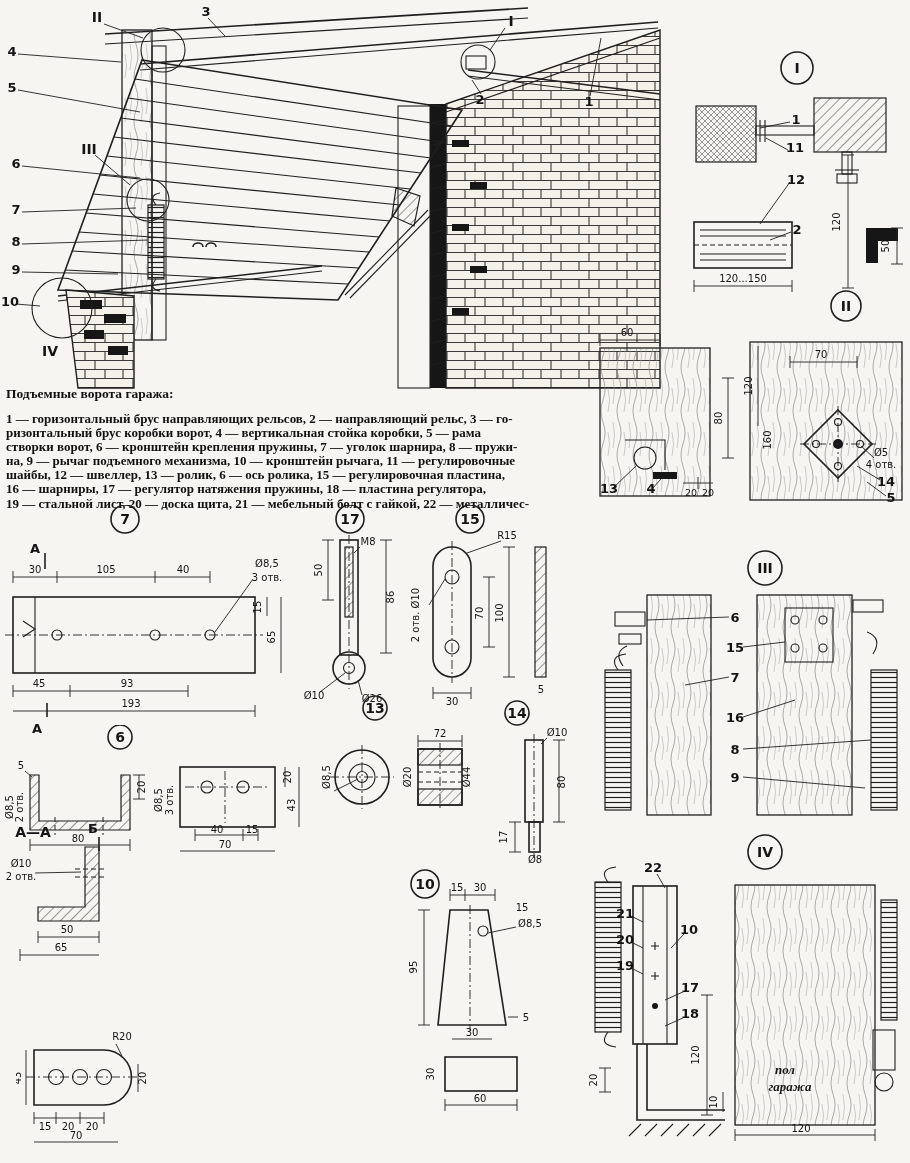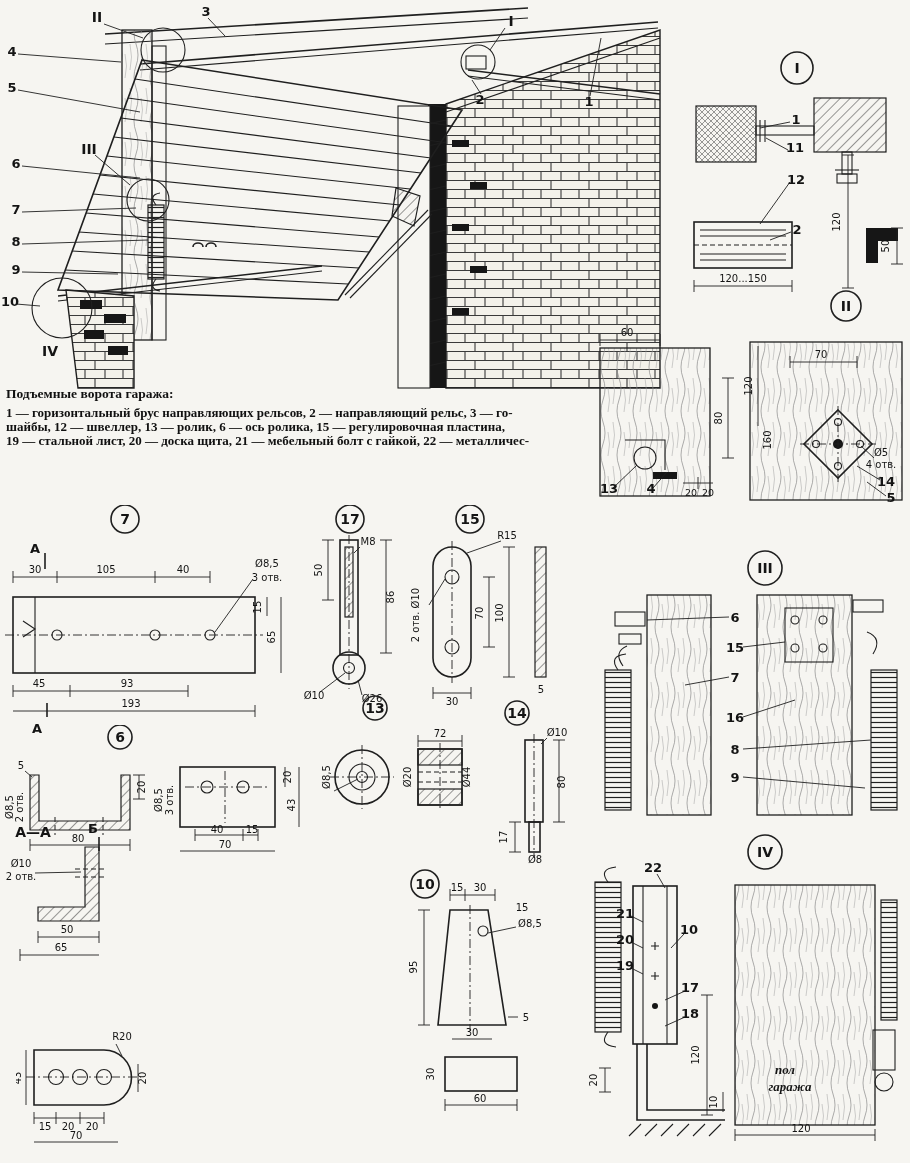--- a/index.html
+++ b/index.html
@@ -20,21 +20,21 @@
   .coil{fill:url(#coil);stroke:#1f1f1f;stroke-width:1.2}
   .brickf{fill:url(#brick);stroke:#1f1f1f;stroke-width:1.4}
   text{fill:#141414;font-family:"DejaVu Sans",sans-serif}
   text.d{font-size:10px;text-anchor:middle}
   text.s{font-size:9.5px;text-anchor:middle}
   text.c{font-size:13px;font-weight:bold;text-anchor:middle}
   text.b{font-size:14px;font-weight:bold;text-anchor:middle}
   text.fl{font-family:"Liberation Serif",serif;font-style:italic;font-weight:bold;font-size:13px;text-anchor:middle}
   .caption{position:absolute;left:6px;top:386px;width:596px;color:#111;
            font-family:"Liberation Serif",serif;font-weight:bold}
-  .caption .ttl{font-size:13.5px;margin-bottom:4px}
+  .caption .ttl{font-size:13.5px;margin-bottom:10px}
   .caption .ln{font-size:13px;line-height:14.1px;white-space:nowrap}
 </style>
 </head>
 <body>
 
 <svg width="0" height="0" style="position:absolute">
   <defs>
     <pattern id="ht" width="7" height="7" patternUnits="userSpaceOnUse" patternTransform="rotate(45)">
       <line x1="0" y1="0" x2="0" y2="7" stroke="#333" stroke-width="1"></line>
     </pattern>
@@ -266,21 +266,25 @@
   <text class="d" x="286" y="166">Ø5</text>
   <text class="d" x="286" y="178">4 отв.</text>
   <text class="c" x="291" y="196">14</text>
   <text class="c" x="296" y="212">5</text>
 </svg>
 </div>
 
 <div class="caption">
   <div class="ttl">Подъемные ворота гаража:</div>
   <div class="ln">1 — горизонтальный брус направляющих рельсов, 2 — направляющий рельс, 3 — го-</div>
+  <div class="ln">ризонтальный брус коробки ворот, 4 — вертикальная стойка коробки, 5 — рама</div>
+  <div class="ln">створки ворот, 6 — кронштейн крепления пружины, 7 — уголок шарнира, 8 — пружи-</div>
+  <div class="ln">на, 9 — рычаг подъемного механизма, 10 — кронштейн рычага, 11 — регулировочные</div>
   <div class="ln">шайбы, 12 — швеллер, 13 — ролик, 6 — ось ролика, 15 — регулировочная пластина,</div>
+  <div class="ln">16 — шарниры, 17 — регулятор натяжения пружины, 18 — пластина регулятора,</div>
   <div class="ln">19 — стальной лист, 20 — доска щита, 21 — мебельный болт с гайкой, 22 — металличес-</div>
 </div>
 
 <div class="panel" style="left:5px;top:505px">
 <svg width="290" height="230" viewBox="0 0 290 230">
   <circle class="k2" cx="120" cy="14" r="14"></circle>
   <text class="b" x="120" y="19">7</text>
   <text class="c" x="30" y="48">А</text>
   <path class="k2" d="M40,48v16"></path>
   <text class="c" x="32" y="228">А</text>

